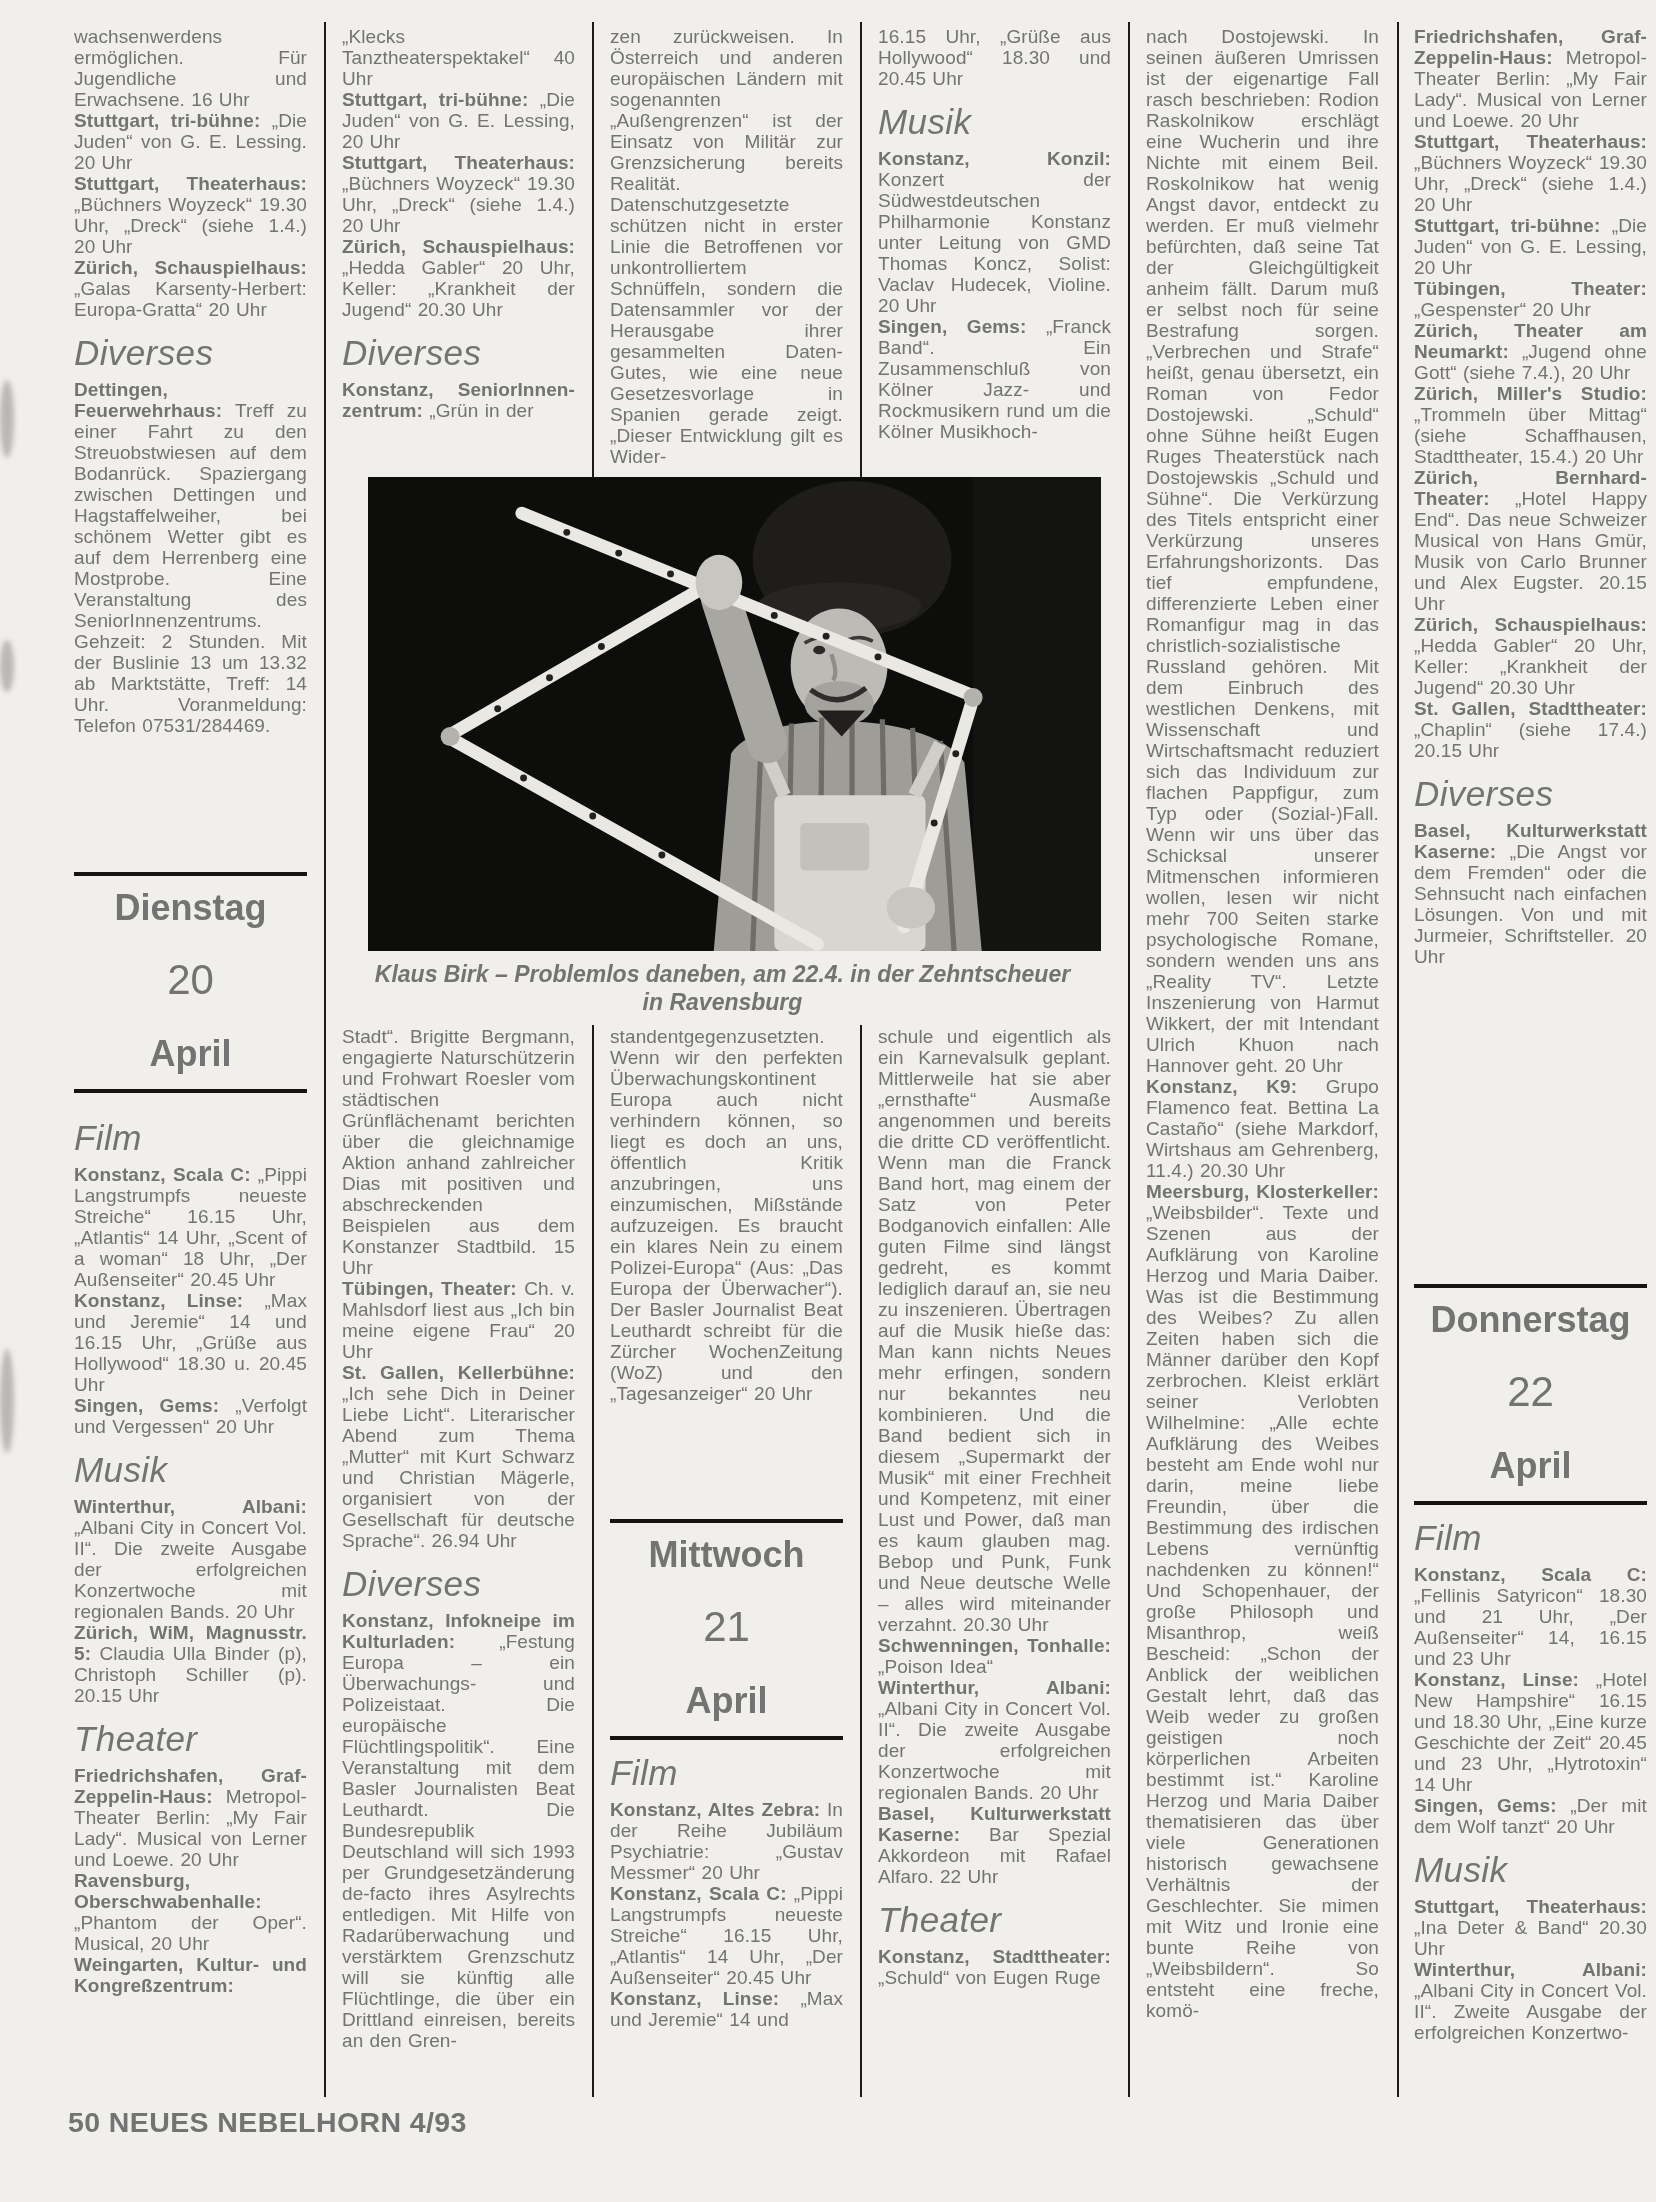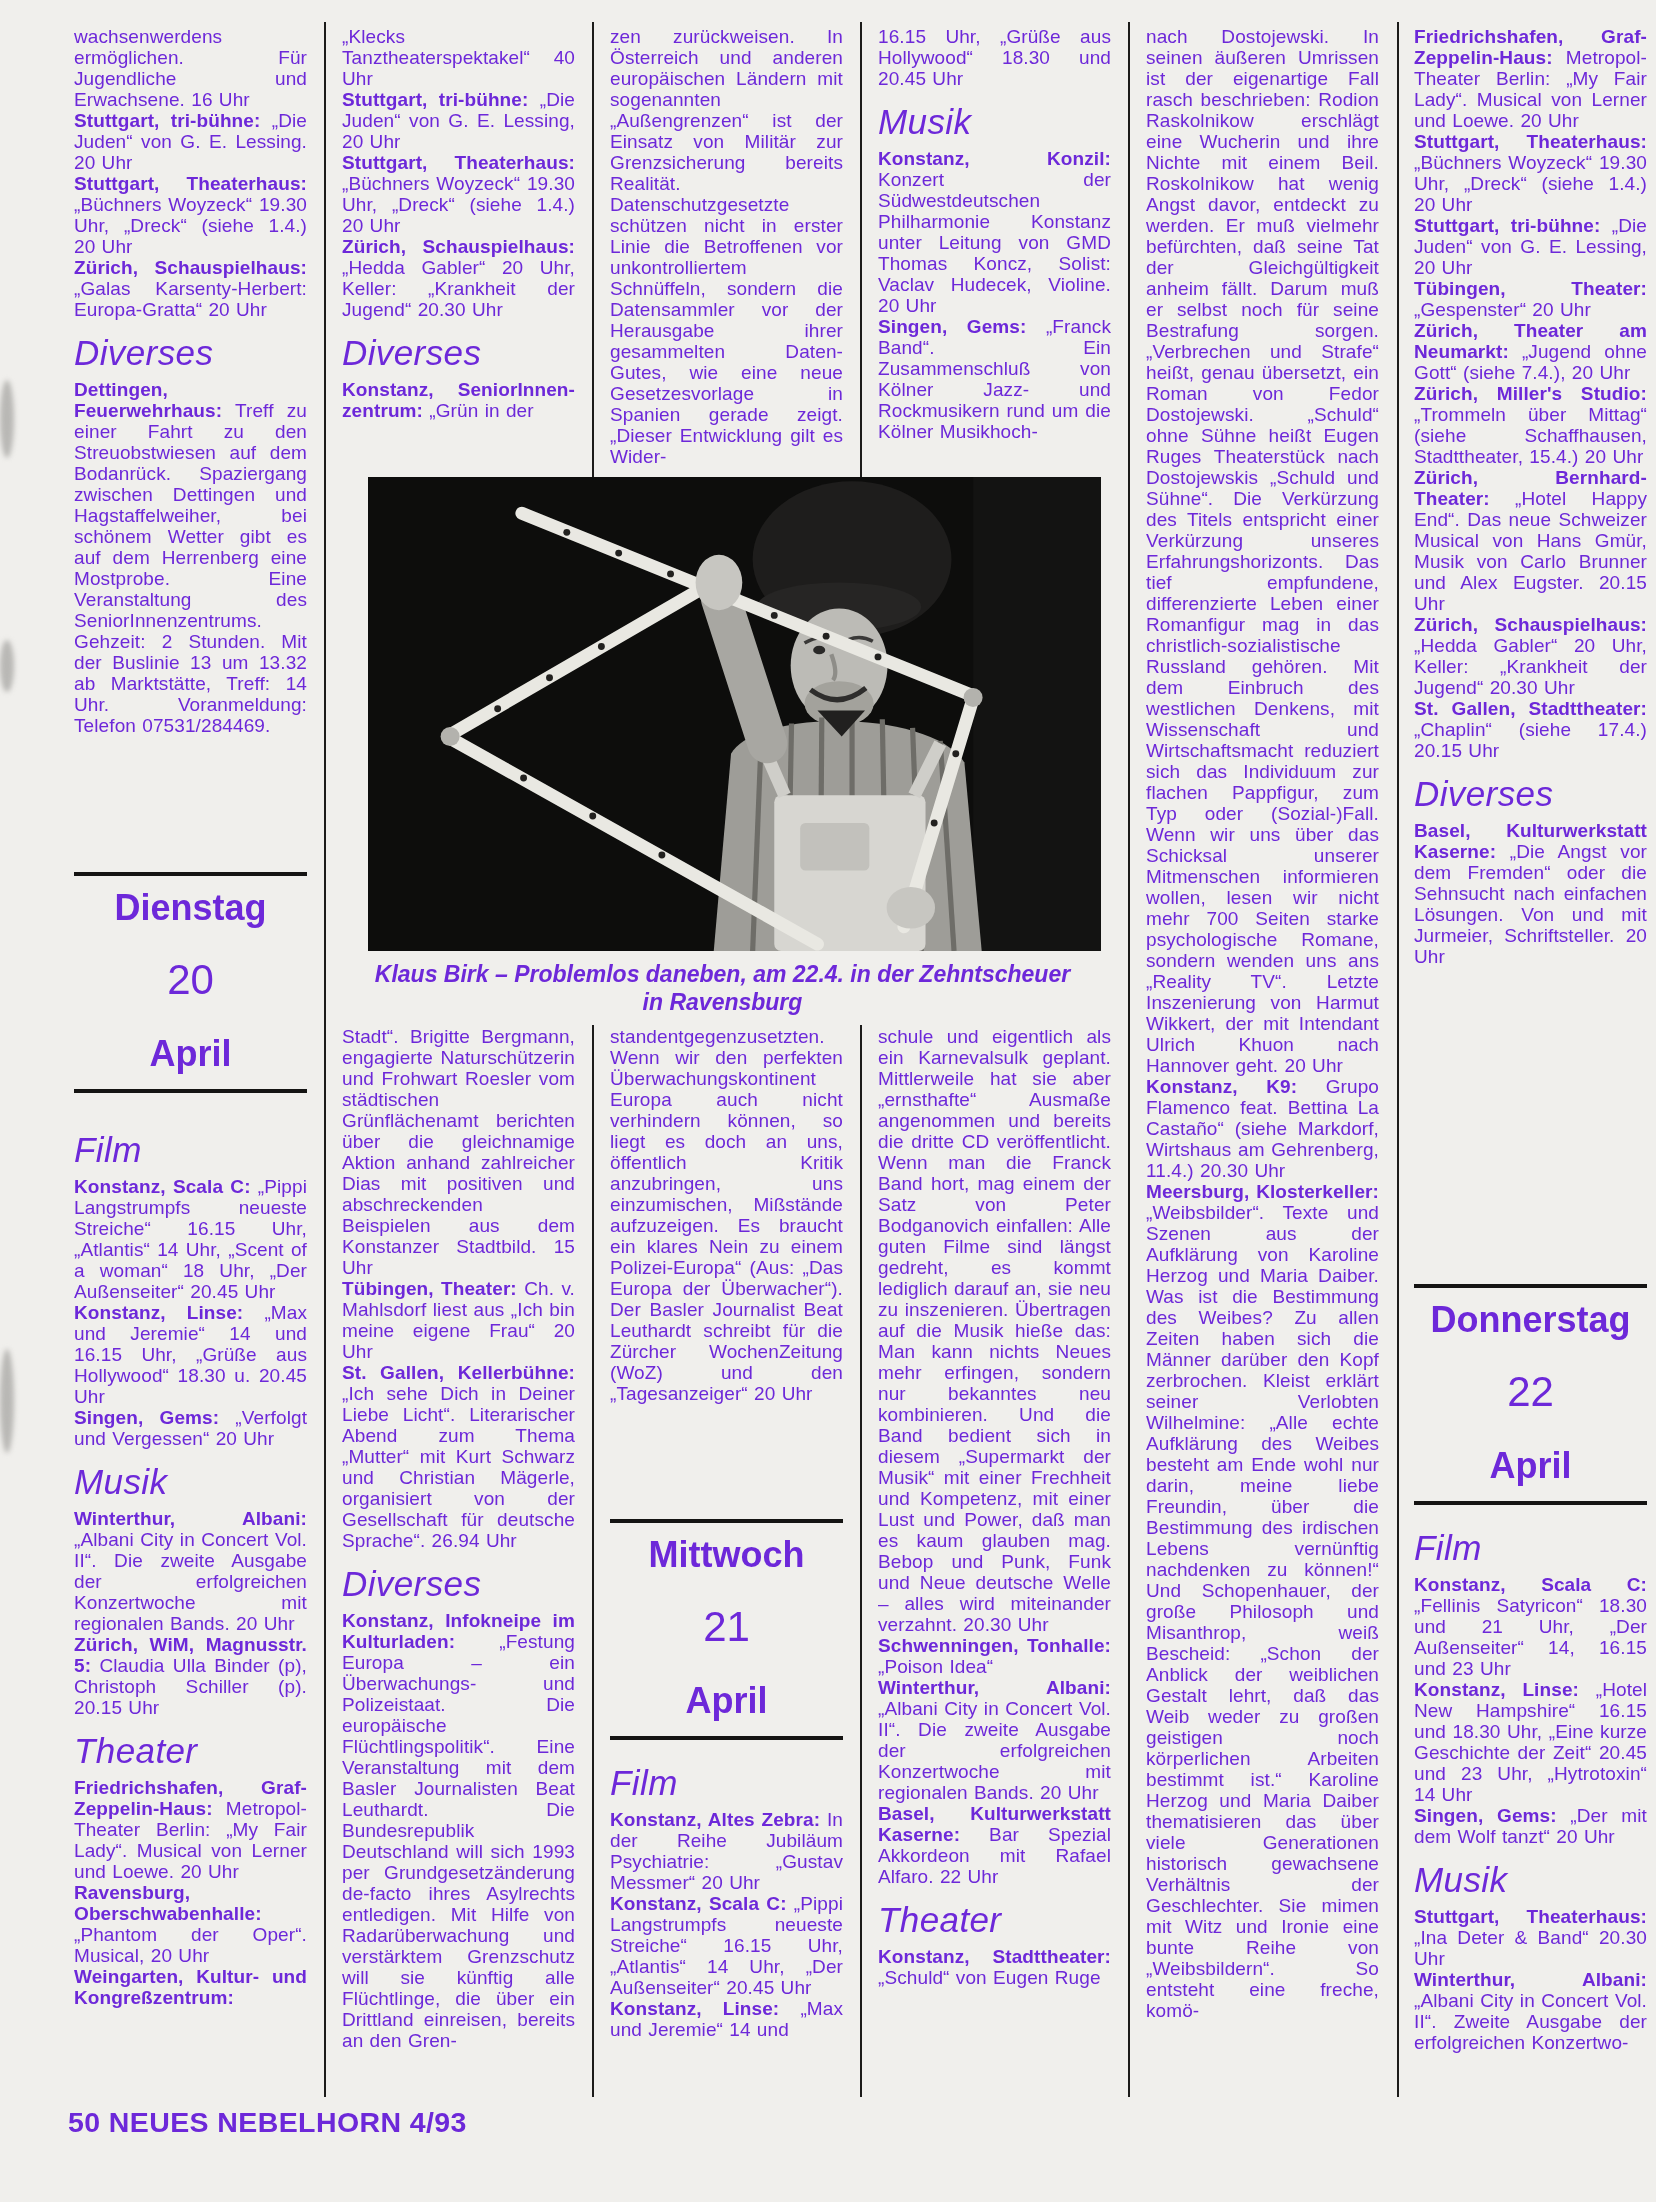--- a/index.html
+++ b/index.html
@@ -1,26 +1,26 @@
 <!DOCTYPE html>
 <html lang="de" style="font-size:14px"><head>
 <meta charset="utf-8">
 <style>
   html,body{margin:0;padding:0;background:#888;}
   .page{position:relative;width:1657px;height:2202px;background:#f0efec;overflow:hidden;
-        font-family:"Liberation Sans", sans-serif;color:#6d28d9;}
+        font-family:"Liberation Sans", sans-serif;color:#737373;}
   .cols{position:absolute;left:74px;top:26px;display:flex;gap:35px;}
   .col{width:233px;}
   .seg{overflow:hidden;}
   .para{margin:0;font-size:19px;line-height:21px;text-align:justify;hyphens:auto;-webkit-hyphens:auto;
         word-spacing:0.9px;letter-spacing:0.1px;}
   .venue{font-weight:700;}
   .sec{font-style:italic;font-size:35px;line-height:38px;margin:14px 0 7px 0;letter-spacing:0.4px;}
   .daybox{border-top:4.3px solid #151413;border-bottom:4.3px solid #151413;text-align:center;
-          padding:12px 0 15.6px 0;margin:0 0 24px 0;}
+          padding:12px 0 15.6px 0;margin:0 0 12px 0;}
   .day-name{font-weight:700;font-size:36px;line-height:40px;}
   .day-num{font-weight:400;font-size:42px;line-height:57px;margin-top:22.5px;}
   .day-month{font-weight:700;font-size:36px;line-height:40px;margin-top:26px;}
   .divider{position:absolute;top:21.6px;width:1.7px;height:2075px;background:#1c1b1a;}
   .photo{position:absolute;left:368px;top:477px;width:733px;height:474px;background:#0d0d0c;z-index:5;}
   .photo svg{display:block;width:100%;height:100%;}
   .caption{position:absolute;left:368px;top:951px;width:733px;height:74px;background:#f0efec;z-index:6;
            display:flex;align-items:center;justify-content:flex-start;}
   .caption div{font-style:italic;font-weight:700;font-size:23px;line-height:28.5px;text-align:center;
                max-width:709px;}

